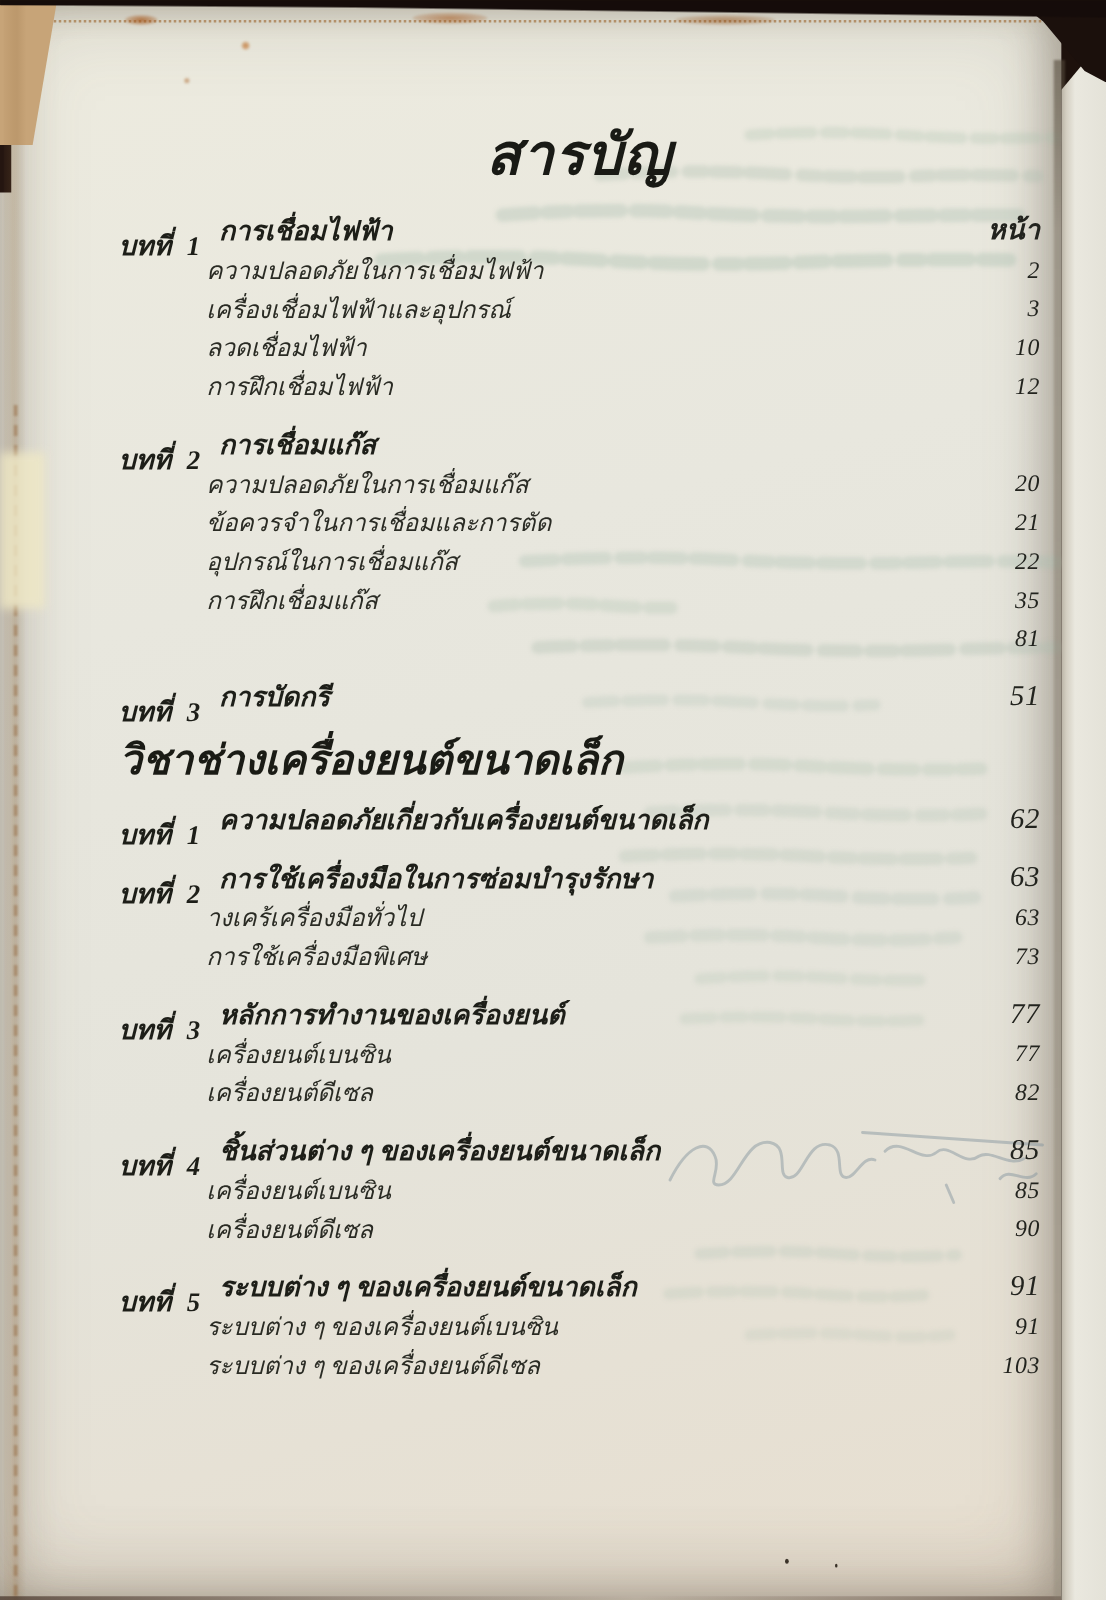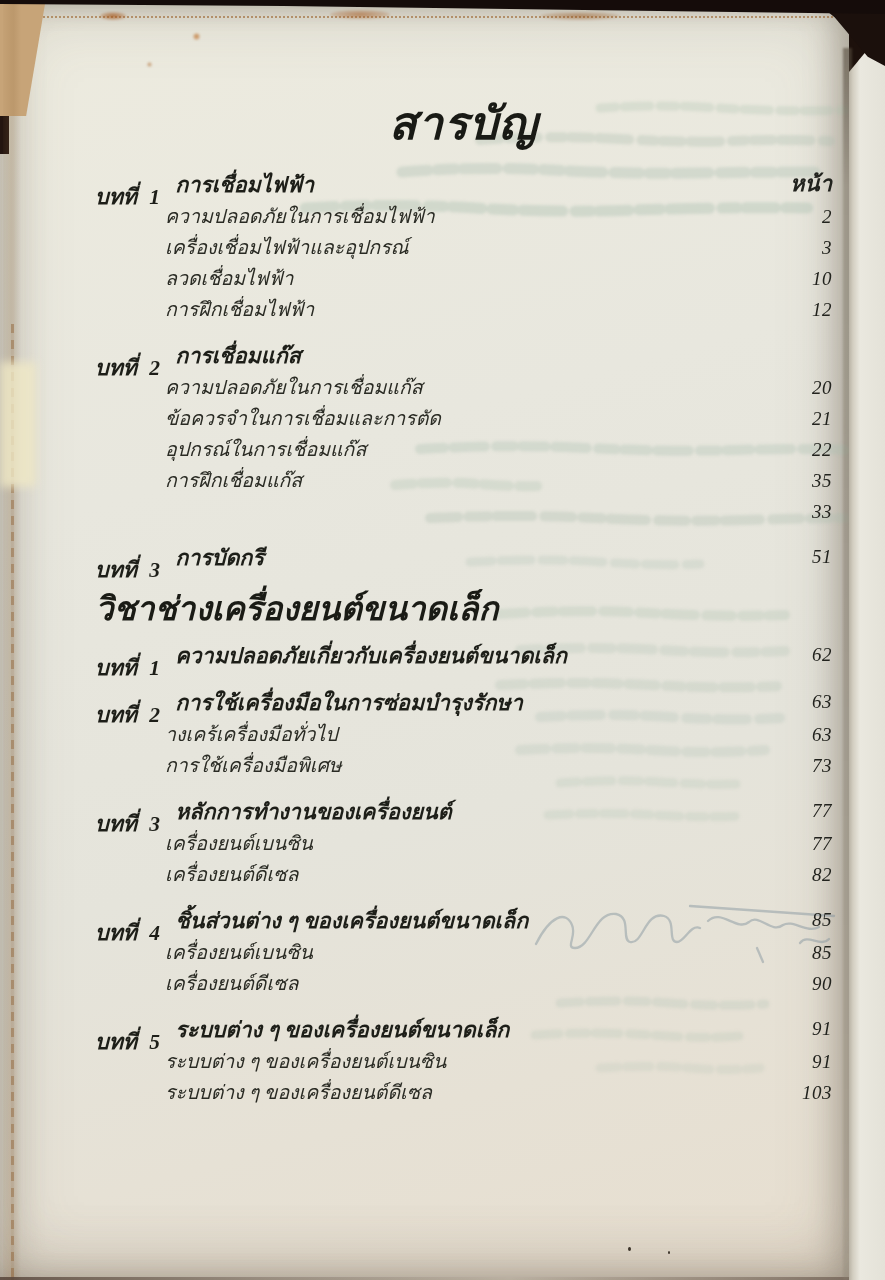--- a/index.html
+++ b/index.html
@@ -90,21 +90,21 @@
   .chapter{margin-bottom:12px;}
   .row{display:flex;align-items:center;}
   .chapter-row{height:35px;font-size:21.5px;font-weight:bold;color:#1d1e18;}
   .ch-label{word-spacing:7px;margin-right:15px;white-space:pre;margin-top:24px;}
   .item-row{height:31px;font-size:19.5px;color:#2a2b24;padding-left:70px;}
   .spacer{flex:1;}
   .page-num{
     font-family:"Liberation Serif","DejaVu Serif",serif;
     font-size:19px;font-weight:normal;color:#22231e;letter-spacing:.5px;
   }
-  .chapter-row .page-num{font-size:19px;}
+  .chapter-row .page-num{font-size:23px;}
   .page-num.page-label{font-size:22px;font-weight:bold;letter-spacing:0;}
 
   
   .overlay{position:absolute;inset:0;pointer-events:none;}
 </style>
 </head>
 <body>
 
 <div class="scene">
 
@@ -229,21 +229,21 @@
   </div>
 
   <div class="row item-row">
     <span class="item-title">การฝึกเชื่อมแก๊ส</span>
     <span class="spacer"></span>
     <span class="page-num">35</span>
   </div>
 
   <div class="row item-row">
     <span class="spacer"></span>
-    <span class="page-num">33</span>
+    <span class="page-num">81</span>
   </div>
 </div>
   </div>
 
   <div class="chapter">
     <div class="row chapter-row">
       <span class="ch-label">บทที่ 3</span>
       <span class="ch-title">การบัดกรี</span>
       <span class="spacer"></span>
       <span class="page-num">51</span>

